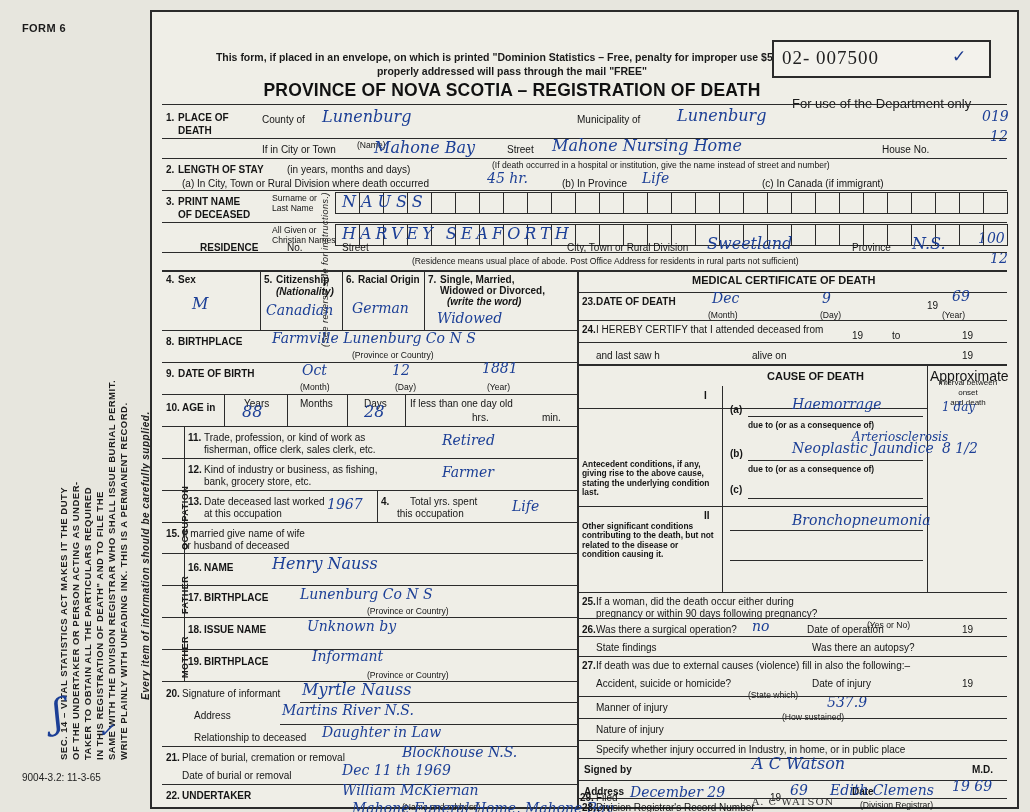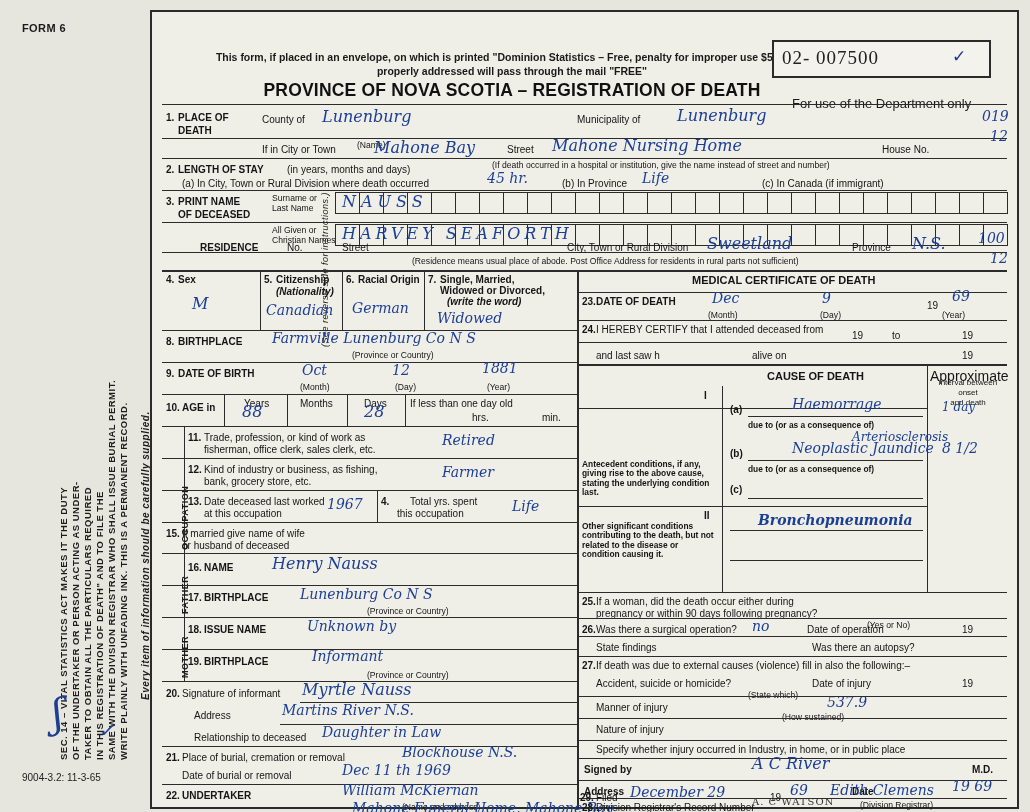--- a/index.html
+++ b/index.html
@@ -411,21 +411,21 @@
       <div class="lbl b" style="left:578px;top:436px;">(b)</div>
       <div class="hw m" style="left:640px;top:428px;">Neoplastic Jaundice</div>
       <div class="rule hr" style="left:596px;top:448px;width:175px;"></div>
       <div class="hw m" style="left:790px;top:428px;">8 1/2</div>
 
       <div class="lbl b" style="left:596px;top:452px;font-size:8.4px;">due to (or as a consequence of)</div>
       <div class="lbl b" style="left:578px;top:472px;">(c)</div>
       <div class="rule hr" style="left:596px;top:486px;width:175px;"></div>
       <div class="rule hr" style="left:425px;top:494px;width:350px;"></div>
 
-      <div class="hw m" style="left:606px;top:500px;font-weight:bold;">Bronchopneumonia</div>
+      <div class="hw m" style="left:640px;top:500px;">Bronchopneumonia</div>
       <div class="rule hr" style="left:578px;top:518px;width:193px;"></div>
       <div class="rule hr" style="left:578px;top:548px;width:193px;"></div>
       <div class="rule hr" style="left:425px;top:580px;width:430px;"></div>
 
       <div class="lbl b" style="left:430px;top:584px;">25.</div>
       <div class="lbl" style="left:444px;top:584px;">If a woman, did the death occur either during</div>
       <div class="lbl" style="left:444px;top:596px;">pregnancy or within 90 days following pregnancy?</div>
       <div class="lbl sm" style="left:715px;top:608px;">(Yes or No)</div>
       <div class="rule hr" style="left:425px;top:606px;width:430px;"></div>
 
@@ -449,21 +449,21 @@
       <div class="hw m" style="left:675px;top:682px;">537.9</div>
       <div class="lbl sm" style="left:630px;top:700px;">(How sustained)</div>
       <div class="lbl" style="left:444px;top:712px;">Nature of injury</div>
       <div class="lbl" style="left:444px;top:732px;">Specify whether injury occurred in Industry, in home, or in public place</div>
       <div class="rule hr" style="left:425px;top:684px;width:430px;"></div>
       <div class="rule hr" style="left:425px;top:706px;width:430px;"></div>
       <div class="rule hr" style="left:425px;top:728px;width:430px;"></div>
       <div class="rule hr" style="left:425px;top:746px;width:430px;"></div>
 
       <div class="lbl b" style="left:432px;top:752px;">Signed by</div>
-      <div class="hw l" style="left:600px;top:742px;">A C River</div>
+      <div class="hw l" style="left:600px;top:742px;">A C Watson</div>
       <div class="lbl b" style="left:820px;top:752px;">M.D.</div>
       <div class="rule hr" style="left:425px;top:768px;width:430px;"></div>
       <div class="lbl b" style="left:432px;top:774px;">Address</div>
       <div class="lbl b" style="left:700px;top:774px;">Date</div>
       <div class="hw m" style="left:800px;top:766px;">19 69</div>
       <div class="rule hr" style="left:425px;top:786px;width:430px;"></div>
 
       <div class="lbl b" style="left:430px;top:790px;">28.</div>
       <div class="lbl" style="left:444px;top:790px;">Division Registrar's Record Number</div>
 

